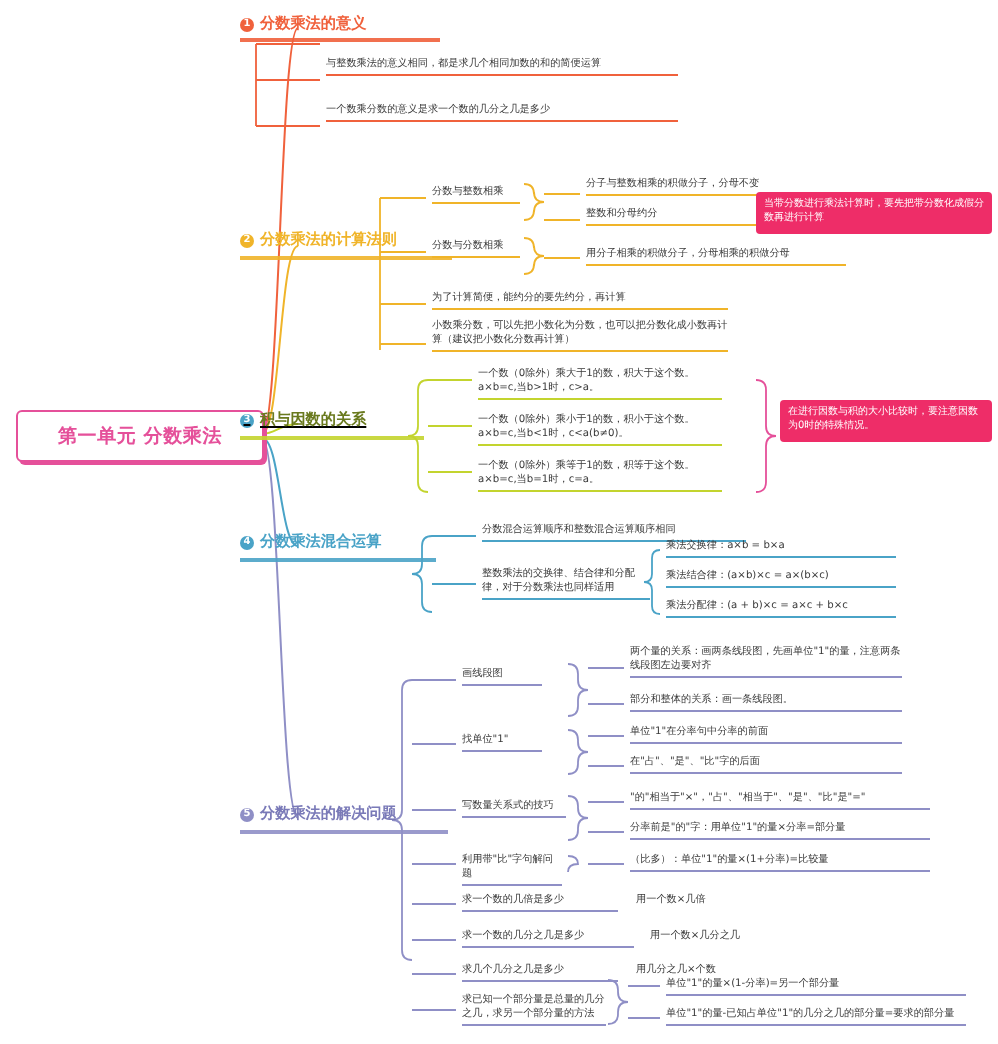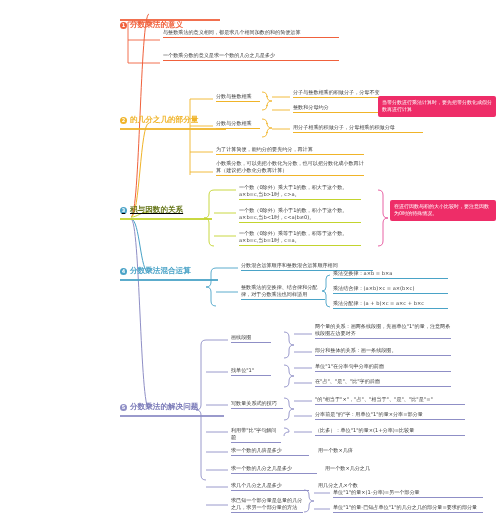--- a/index.html
+++ b/index.html
@@ -82,39 +82,42 @@
     <path d="M284,365 q5,0 5,5 v1 q0,5 5,5 q-5,0 -5,5 v1 q0,5 -5,5" fill="none" stroke="#8f8fc6" stroke-width=".9"></path>
     <path d="M294,368 L312,368 M294,383 L312,383" fill="none" stroke="#8f8fc6" stroke-width=".9"></path>
     <path d="M284,398 q5,0 5,5 v1 q0,5 5,5 q-5,0 -5,5 v1 q0,5 -5,5" fill="none" stroke="#8f8fc6" stroke-width=".9"></path>
     <path d="M294,401 L312,401 M294,416 L312,416" fill="none" stroke="#8f8fc6" stroke-width=".9"></path>
     <path d="M284,428 q5,0 5,4 q-5,0 -5,4" fill="none" stroke="#8f8fc6" stroke-width=".9"></path>
     <path d="M294,432 L312,432" fill="none" stroke="#8f8fc6" stroke-width=".9"></path>
     <path d="M304,490 q5,0 5,5 v1 q0,5 5,5 q-5,0 -5,5 v1 q0,5 -5,5" fill="none" stroke="#8f8fc6" stroke-width=".9"></path>
     <path d="M314,493 L330,493 M314,509 L330,509" fill="none" stroke="#8f8fc6" stroke-width=".9"></path>
   </svg>
 
-
-  <div class="l1" style="left:120px;top:21px;">
+  <div class="root">
+    <span>第一单元 分数乘法</span>
+  </div>
+
+  <div class="l1" style="left:120px;top:8px;">
     <span class="num" style="background:#f0613c;">1</span>
     <span class="txt" style="color:#f0613c;">分数乘法的意义</span>
   </div>
   <div class="fadebar" style="left:120px;top:19px;width:100px;background:#f0613c;"></div>
 
   <div class="leaf" style="left:163px;top:29px;width:176px;">
     <span>与整数乘法的意义相同，都是求几个相同加数的和的简便运算</span>
     <i class="u" style="border-color:#f0613c;"></i>
   </div>
   <div class="leaf" style="left:163px;top:52px;width:176px;">
     <span>一个数乘分数的意义是求一个数的几分之几是多少</span>
     <i class="u" style="border-color:#f0613c;"></i>
   </div>
 
   <div class="l1" style="left:120px;top:116px;">
     <span class="num" style="background:#f0b429;">2</span>
-    <span class="txt" style="color:#f0b429;">的几分之几的部分量</span>
+    <span class="txt" style="color:#f0b429;">分数乘法的计算法则</span>
   </div>
   <div class="fadebar" style="left:120px;top:128px;width:106px;background:#f0b429;"></div>
 
   <div class="leaf" style="left:216px;top:93px;width:44px;">
     <span>分数与整数相乘</span>
     <i class="u" style="border-color:#f0b429;"></i>
   </div>
   <div class="leaf" style="left:293px;top:89px;width:120px;">
     <span>分子与整数相乘的积做分子，分母不变</span>
     <i class="u" style="border-color:#f0b429;"></i>

